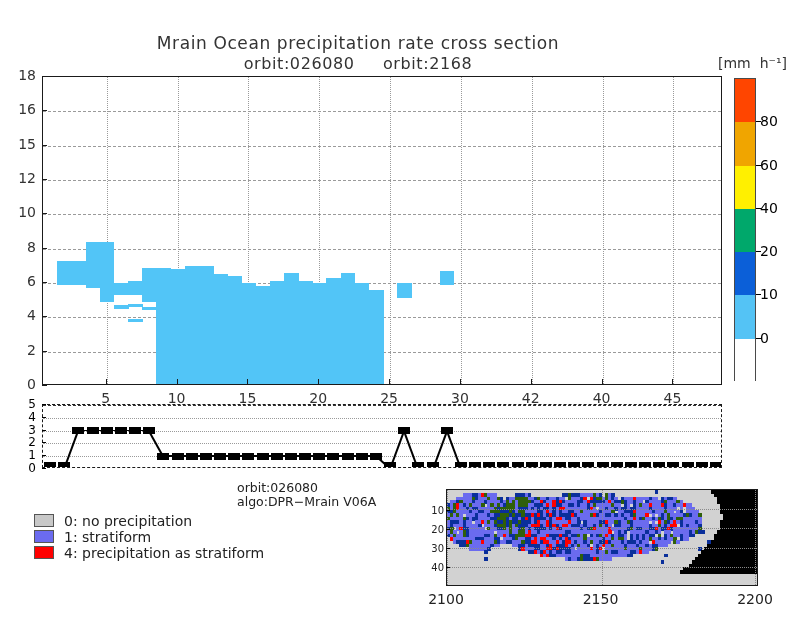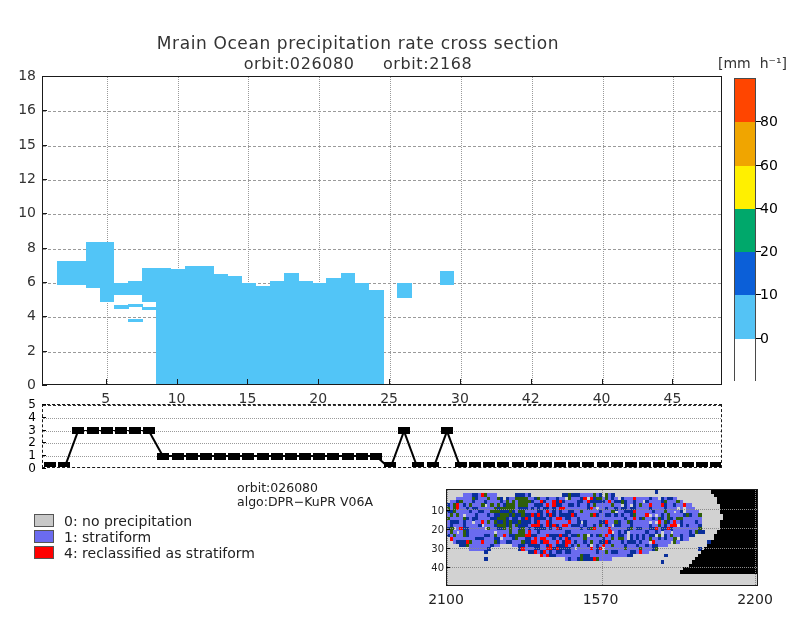--- a/index.html
+++ b/index.html
@@ -280,35 +280,35 @@
     <div class="tylab t" style="left: 20px; top: 442.4px;">2</div>
     <div class="tymark" style="left: 42px; top: 442.4px;"></div>
     <div class="tylab t" style="left: 20px; top: 455.2px;">1</div>
     <div class="tymark" style="left: 42px; top: 455.2px;"></div>
     <div class="tylab t" style="left: 20px; top: 468px;">0</div>
     <div class="tymark" style="left: 42px; top: 468px;"></div>
   </div>
 
 <div class="abs" id="meta">
   <div class="t">orbit:026080</div>
-  <div class="t">algo:DPR−KuPR V06A</div>
+  <div class="t">algo:DPR−Mrain V06A</div>
 </div>
 
 <div class="abs" id="legend">
     <div class="lrow">
       <div class="lsw" style="background: rgb(200, 200, 200);"></div>
       <div class="ltx">0: no precipitation</div>
     </div>
     <div class="lrow">
       <div class="lsw" style="background: rgb(107, 107, 239);"></div>
       <div class="ltx">1: stratiform</div>
     </div>
     <div class="lrow">
       <div class="lsw" style="background: rgb(255, 0, 0);"></div>
-      <div class="ltx">4: reclassified as stratiform</div>
+      <div class="ltx">4: precipitation as stratiform</div>
     </div>
   </div>
 
 <div class="abs" id="map-inset">
     <div class="mpx" style="left: 207.7px; top: 0px; width: 3.5px; height: 3.75px; background: rgb(10, 47, 155);"></div>
     <div class="mpx" style="left: 263.5px; top: 0px; width: 3.5px; height: 3.75px; background: rgb(0, 0, 0);"></div>
     <div class="mpx" style="left: 266.6px; top: 0px; width: 3.5px; height: 3.75px; background: rgb(0, 0, 0);"></div>
     <div class="mpx" style="left: 269.7px; top: 0px; width: 3.5px; height: 3.75px; background: rgb(0, 0, 0);"></div>
     <div class="mpx" style="left: 272.8px; top: 0px; width: 3.5px; height: 3.75px; background: rgb(0, 0, 0);"></div>
     <div class="mpx" style="left: 275.9px; top: 0px; width: 3.5px; height: 3.75px; background: rgb(0, 0, 0);"></div>
@@ -2006,15 +2006,15 @@
 <div class="abs" id="map-axis" style="left:0;top:0;">
     <div class="mylab t" style="left: 426px; top: 509.684px;">10</div>
     <div class="mymark" style="left: 446px; top: 509.684px;"></div>
     <div class="mylab t" style="left: 426px; top: 528.867px;">20</div>
     <div class="mymark" style="left: 446px; top: 528.867px;"></div>
     <div class="mylab t" style="left: 426px; top: 548.051px;">30</div>
     <div class="mymark" style="left: 446px; top: 548.051px;"></div>
     <div class="mylab t" style="left: 426px; top: 567.235px;">40</div>
     <div class="mymark" style="left: 446px; top: 567.235px;"></div>
     <div class="mxlab t" style="left: 416px; top: 591px;">2100</div>
-    <div class="mxlab t" style="left: 570.5px; top: 591px;">1570</div>
+    <div class="mxlab t" style="left: 570.5px; top: 591px;">2150</div>
     <div class="mxlab t" style="left: 725px; top: 591px;">2200</div>
   </div>
 
 </body></html>

